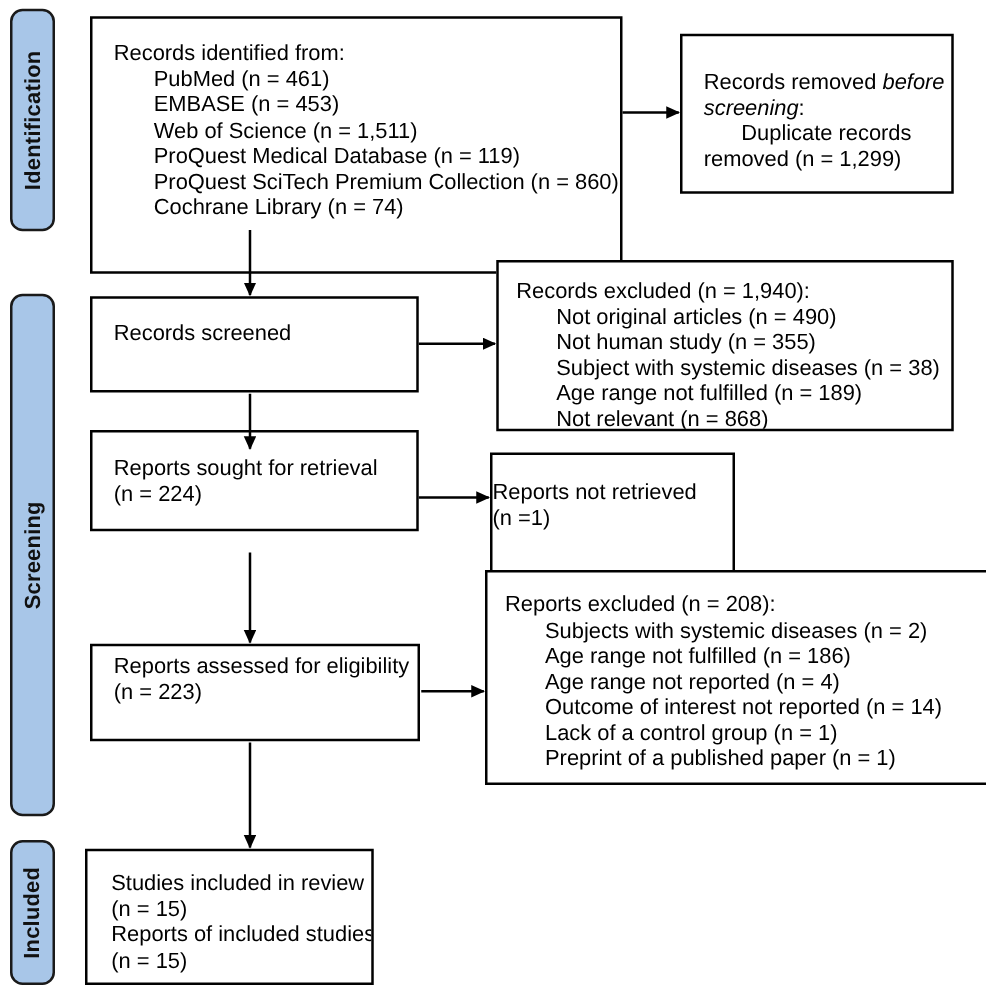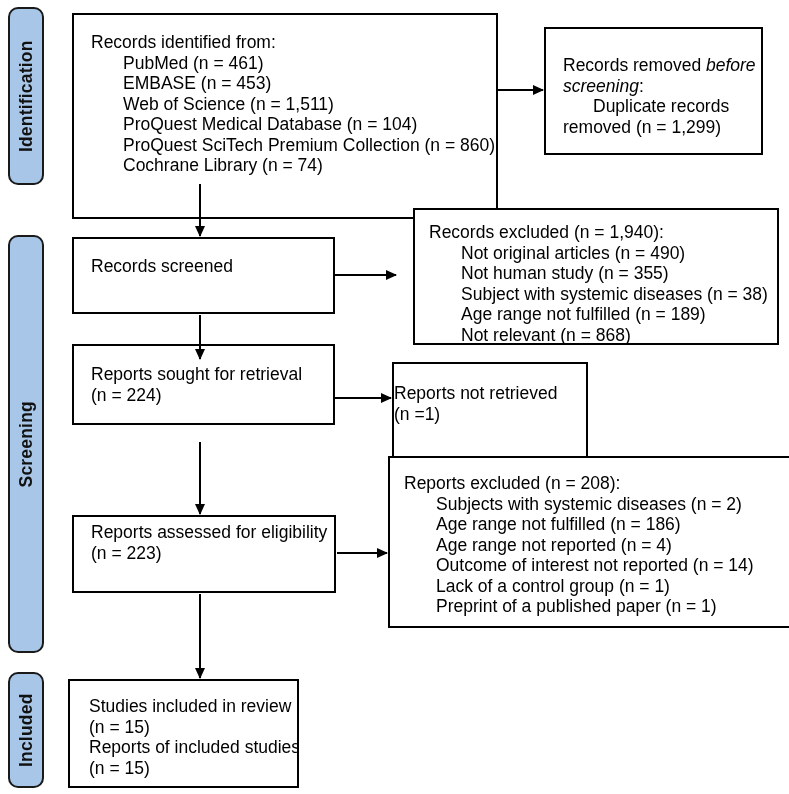--- a/index.html
+++ b/index.html
@@ -44,21 +44,21 @@
     overflow: hidden;
   }
   .line { white-space: nowrap; }
   .indent { padding-left: 32px; }
   .indent-sm { padding-left: 30px; }
   .em { font-style: italic; }
 
   .box-identified   { left: 72px;  top: 13px;  width: 426px; height: 206px; padding: 17px 8px 0 17px; }
   .box-removed      { left: 544px; top: 27px;  width: 219px; height: 128px; padding: 26px 8px 0 17px; }
   .box-screened     { left: 72px;  top: 237px; width: 263px; height: 77px;  padding: 17px 0 0 17px; }
-  .box-rec-excluded { left: 397px; top: 208px; width: 366px; height: 137px; padding: 12px 0 0 14px; margin-left: 16px; }
+  .box-rec-excluded { left: 397px; top: 208px; width: 366px; height: 137px; padding: 12px 0 0 14px; }
   .box-sought       { left: 72px;  top: 344px; width: 263px; height: 81px;  padding: 18px 0 0 17px; }
   .box-notretrieved { left: 392px; top: 362px; width: 196px; height: 100px;  padding: 19px 0 0 0; }
   .box-assessed     { left: 72px;  top: 515px; width: 264px; height: 78px;  padding: 5px 0 0 17px; }
   .box-rep-excluded { left: 388px; top: 456px; width: 461px; height: 172px; padding: 15px 0 0 14px; }
   .box-included     { left: 68px;  top: 679px; width: 231px; height: 109px; padding: 15px 0 0 19px; }
 
   .arrows { position: absolute; left: 0; top: 0; width: 789px; height: 794px; pointer-events: none; }
 </style>
 </head>
 <body>
@@ -73,21 +73,21 @@
   </div>
   <div class="stage stage-included" style="background-color: rgb(168, 198, 232);">
     <span class="vtext">Included</span>
   </div>
 
   <div class="fbox box-identified">
     <div class="line">Records identified from:</div>
     <div class="line indent">PubMed (n = 461)</div>
     <div class="line indent">EMBASE (n = 453)</div>
     <div class="line indent">Web of Science (n = 1,511)</div>
-    <div class="line indent">ProQuest Medical Database (n = 104)</div>
+    <div class="line indent">ProQuest Medical Database (n = 119)</div>
     <div class="line indent">ProQuest SciTech Premium Collection (n = 860)</div>
     <div class="line indent">Cochrane Library (n = 74)</div>
   </div>
 
   <div class="fbox box-removed">
     <div class="line"><span>Records removed </span><span class="em">before</span></div>
     <div class="line"><span class="em">screening</span><span>:</span></div>
     <div class="line indent-sm">Duplicate records</div>
     <div class="line">removed (n = 1,299)</div>
   </div>

